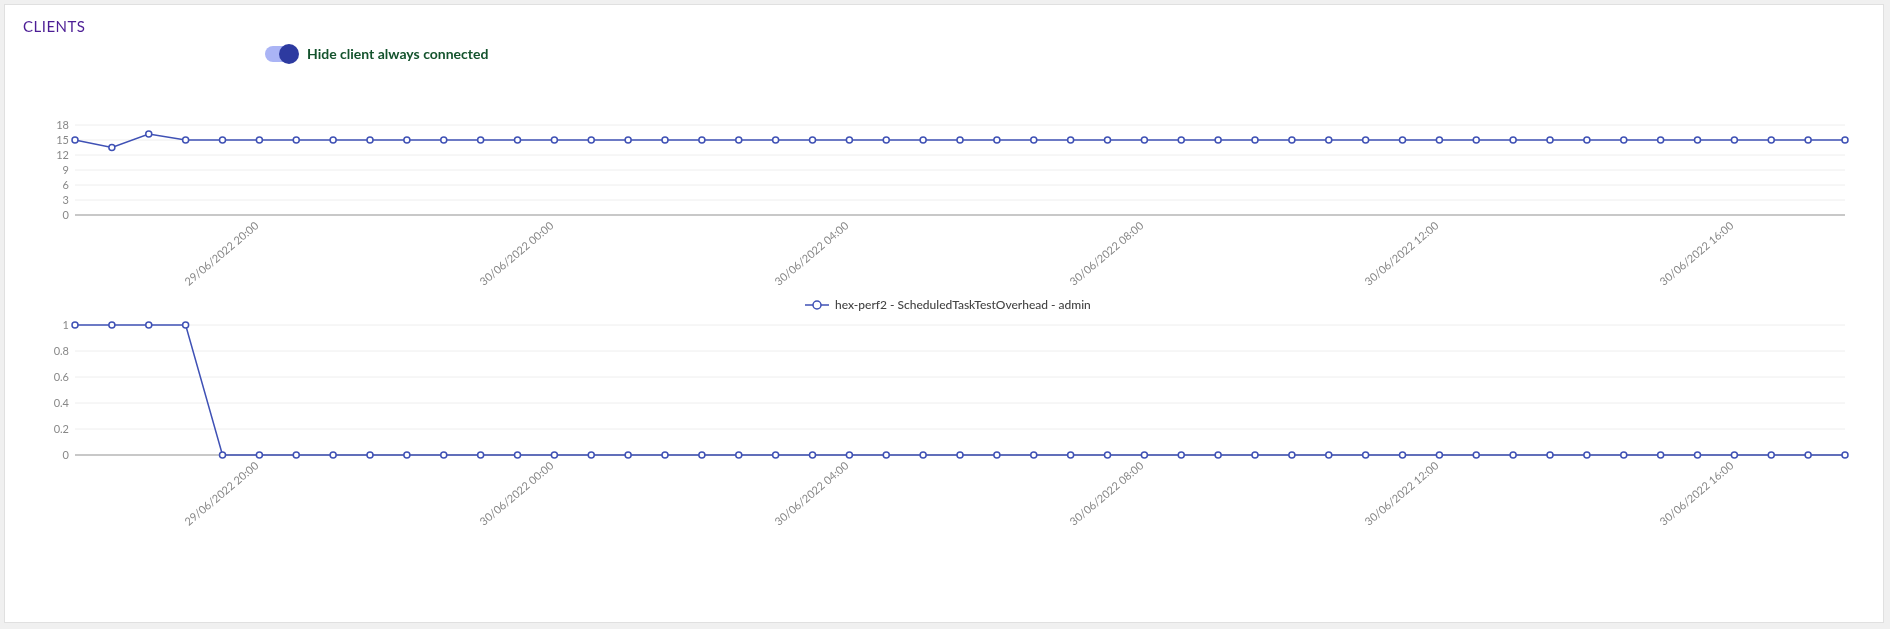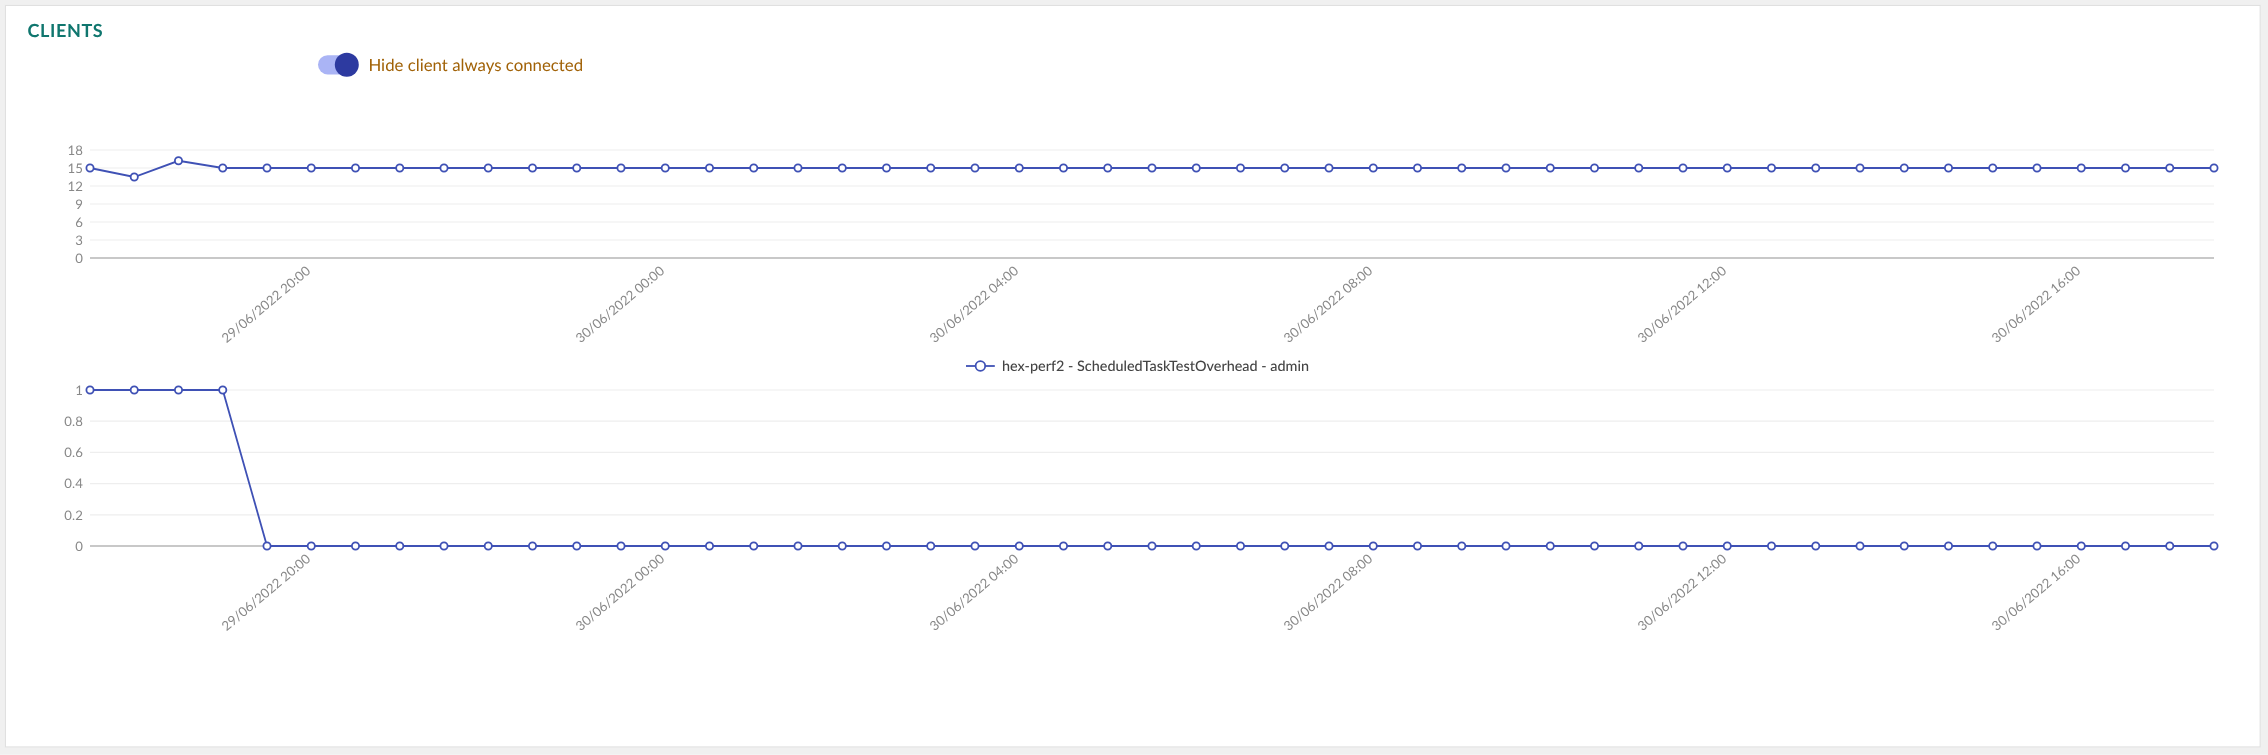--- a/index.html
+++ b/index.html
@@ -12,23 +12,23 @@
   .panel {
     background: #fff;
     border: 1px solid #e0e0e0;
     margin: 4px;
     width: 1880px;
     height: 619px;
     position: relative;
     box-sizing: border-box;
   }
   .panel-title {
-    font-weight: 700;
+    font-weight: 400;
     font-size: 15px;
-    color: #0f766e;
+    color: #4c1d95;
     letter-spacing: 0.5px;
     padding: 12px 18px 0 18px;
   }
   .header-row {
     display: flex;
     align-items: center;
     padding: 10px 60px 0 260px;
   }
   .toggle {
     display: inline-flex;
@@ -47,22 +47,22 @@
     position: absolute;
     right: -2px;
     top: -2px;
     width: 20px;
     height: 20px;
     border-radius: 50%;
     background: #2d3aa0;
   }
   .toggle-label {
     font-size: 14px;
-    color: #a16207;
-    font-weight: 400;
+    color: #14532d;
+    font-weight: 700;
   }
   .note {
     margin-left: auto;
     font-size: 14px;
     color: #333;
     font-weight: 500;
   }
   .charts {
     position: absolute;
     left: 30px;

